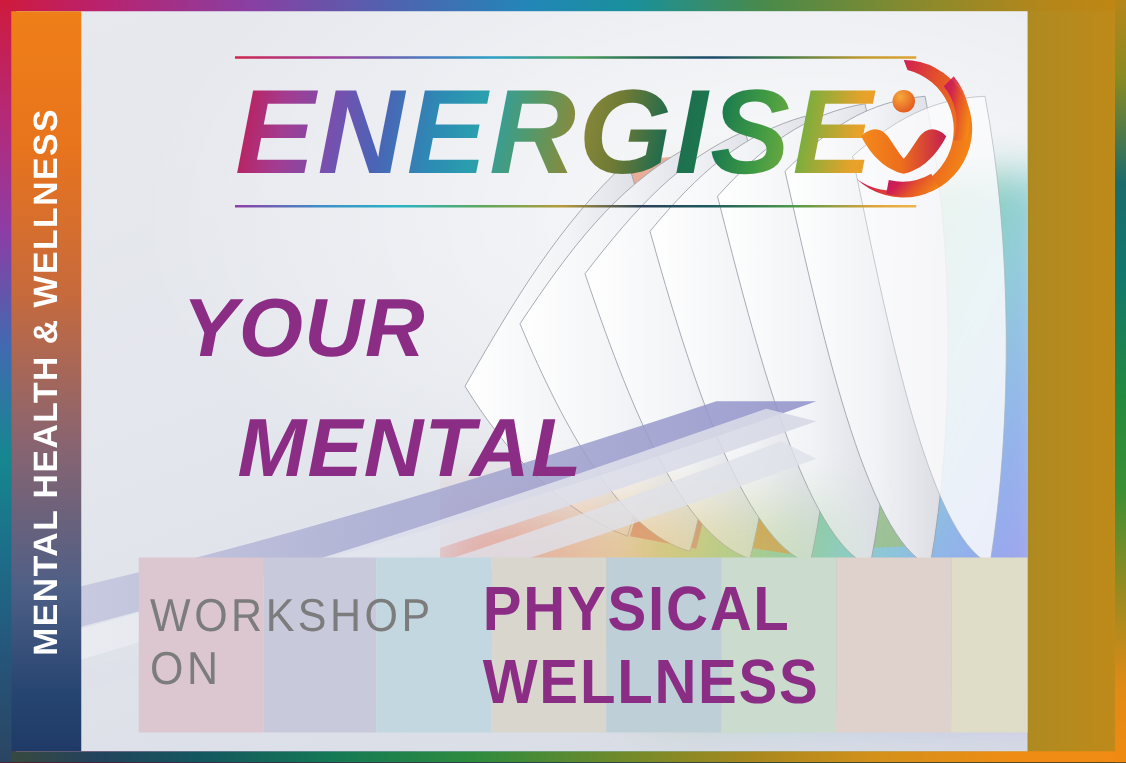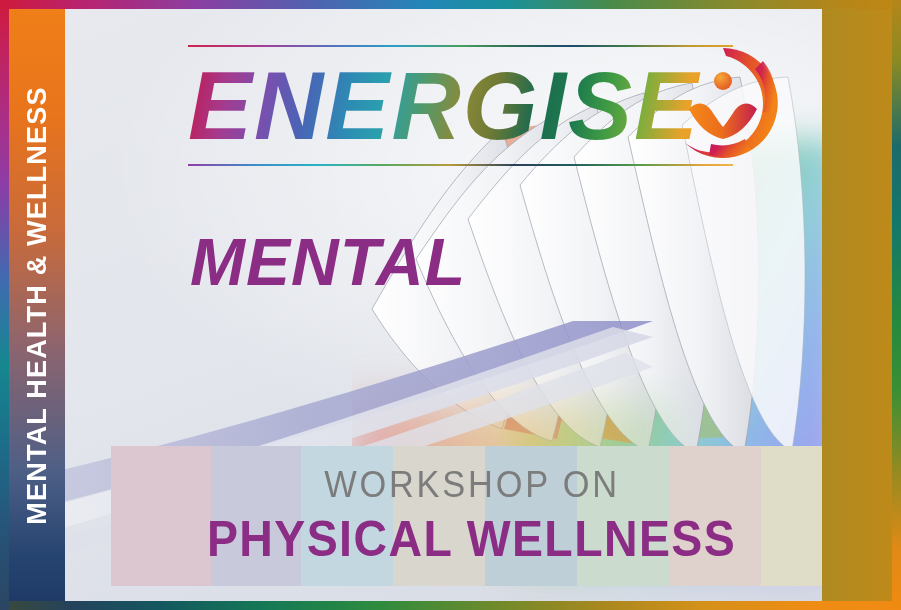--- a/index.html
+++ b/index.html
@@ -115,21 +115,21 @@
     color:#8b2d85;
     letter-spacing:1px;
   }
   .headline .l2{padding-left:44px;}
 
   
   .panel{position:absolute;left:98px;top:437px;width:722px;height:140px;display:flex;}
   .panel .stripe{height:100%;}
   .panel-text{
     position:absolute;left:98px;top:437px;width:722px;height:140px;
-    display:flex;flex-direction:column;align-items:center;justify-content:center;
+    display:flex;flex-direction:row;align-items:center;justify-content:center;
   }
   .wk{
     font-family:"Liberation Sans Narrow","Liberation Sans",sans-serif;
     font-size:37px;color:#7c7c7c;letter-spacing:3px;font-weight:normal;
     transform:scaleX(.93);transform-origin:center;
     margin-bottom:4px;
   }
   .pw{
     font-family:"Liberation Sans Narrow","Liberation Sans",sans-serif;
     font-size:50px;color:#8b2d85;font-weight:bold;letter-spacing:1.5px;
@@ -237,20 +237,21 @@
           <path d="M0,-55 A55,55 0 1,1 -38,40 A49,49 0 1,0 3,-47 Z" fill="url(#ring)"></path>
           <path d="M-14,52 A55,55 0 0,0 28,47 L22,36 A46,46 0 0,1 -12,41 Z" fill="url(#ring)"></path>
           <path d="M40,-42 A55,55 0 0,1 50,10 L40,9 A46,46 0 0,0 32,-34 Z" fill="url(#ring)" opacity=".9"></path>
           <circle cx="0" cy="-22" r="9" fill="url(#dot)"></circle>
           <path d="M-34,6 C -26,-2 -18,-1 -12,7 C -6,16 -2,22 0,24 C 2,22 6,16 12,7 C 18,-1 26,-2 34,6 C 26,22 14,33 0,36 C -14,33 -26,22 -34,6 Z" fill="url(#wing)"></path>
         </g>
       </svg>
     </div>
 
     <div class="headline">
+      <div class="l">YOUR</div>
       <div class="l l2">MENTAL</div>
     </div>
 
     <div class="panel" id="stripe-panel">
         <div class="stripe" style="background: rgb(220, 198, 208); width: 100px;"></div>
         <div class="stripe" style="background: rgb(201, 201, 220); width: 90px;"></div>
         <div class="stripe" style="background: rgb(195, 215, 224); width: 92px;"></div>
         <div class="stripe" style="background: rgb(216, 214, 205); width: 92px;"></div>
         <div class="stripe" style="background: rgb(191, 207, 216); width: 92px;"></div>
         <div class="stripe" style="background: rgb(203, 219, 206); width: 92px;"></div>

